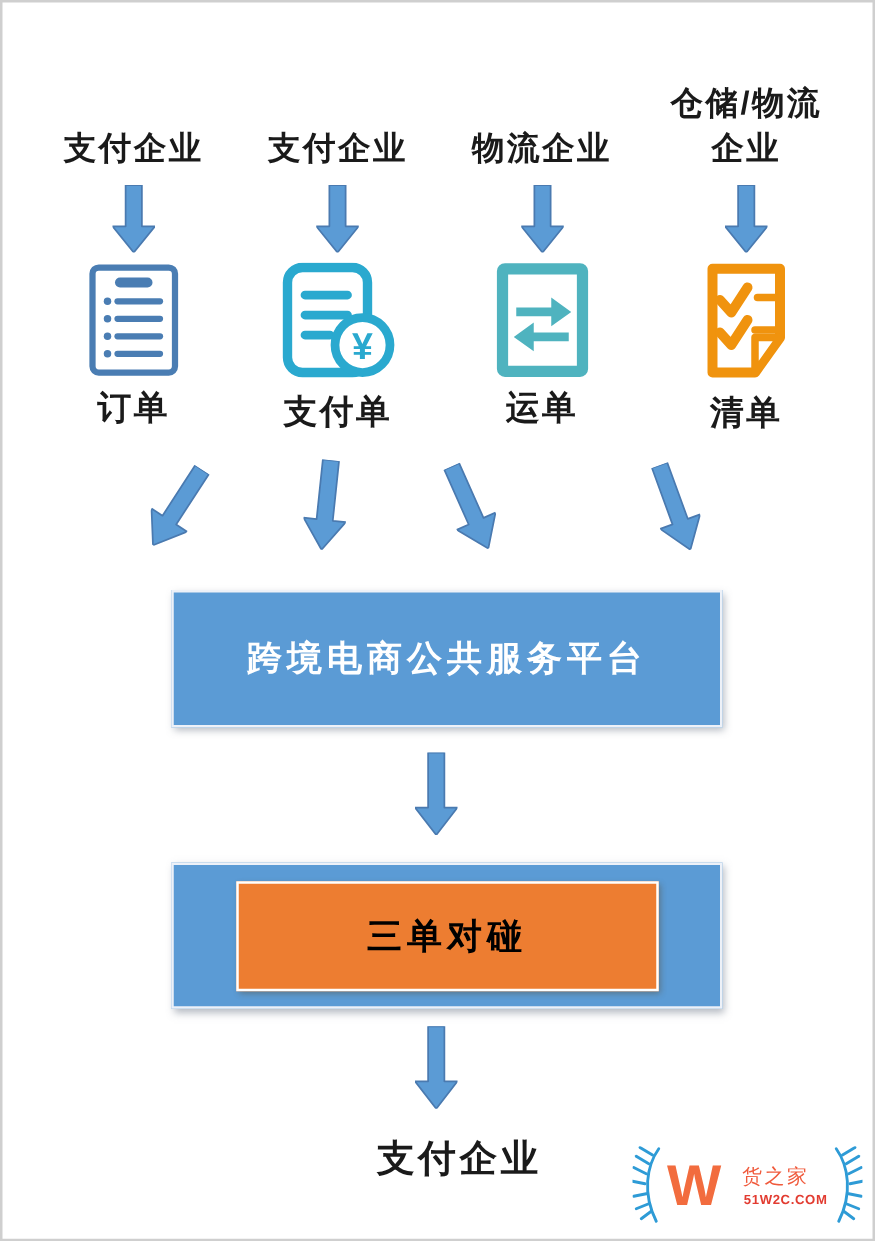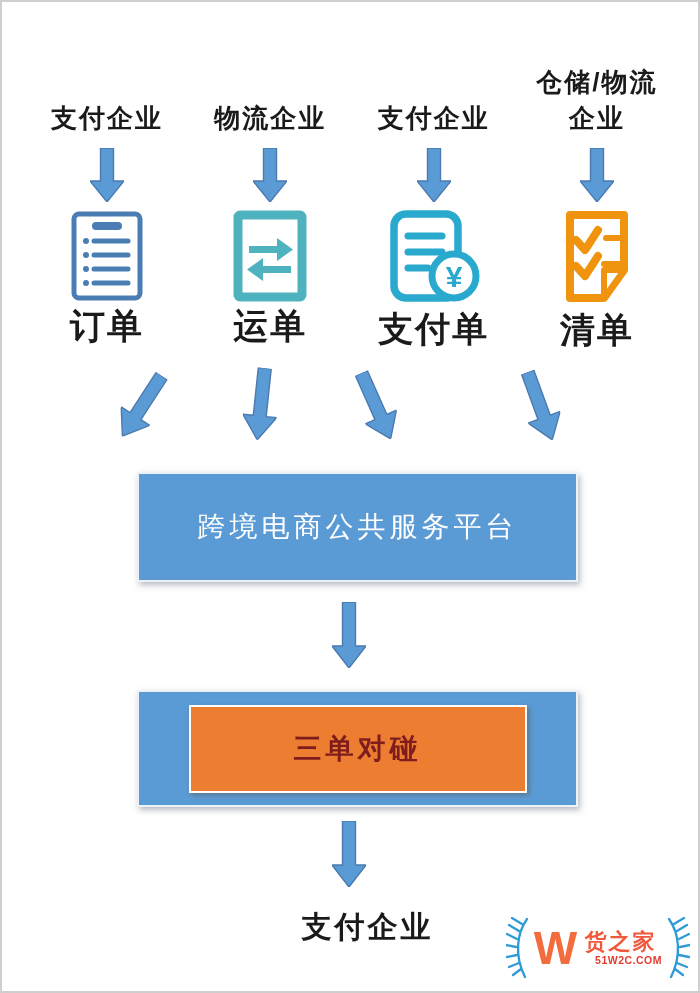--- a/index.html
+++ b/index.html
@@ -14,21 +14,21 @@
   .col { width:150px; display:flex; flex-direction:column; align-items:center; }
   .col-header {
     height:80px; display:flex; flex-direction:column; justify-content:flex-end;
     align-items:center; text-align:left; font-weight:bold; font-size:26px;
     line-height:36px; letter-spacing:2px;
   }
   .arrow { display:block; }
   .arrow path { fill:var(--arrow-fill,#5b9bd5); stroke:var(--arrow-outline,#4a7ab0); stroke-width:1.4; stroke-linejoin:round; }
   .arrow.sm { margin-top:12px; }
   .doc-icon { margin-top:8px; }
-  .doc-label { margin-top:6px; font-size:35px; font-weight:bold; line-height:36px; letter-spacing:2px; }
+  .doc-label { margin-top:6px; font-size:27px; font-weight:bold; line-height:36px; letter-spacing:2px; }
 
   
   .icon-order .st   { stroke:var(--icon-order,#4a7db3); fill:none; }
   .icon-order .fl   { fill:var(--icon-order,#4a7db3); }
   .icon-payment .st { stroke:var(--icon-payment,#2aa9cf); fill:none; }
   .icon-payment .coin { stroke:var(--icon-payment,#2aa9cf); fill:#fff; }
   .icon-payment .yen  { fill:var(--icon-payment,#2aa9cf); font:bold 30px "Liberation Sans",sans-serif; }
   .icon-waybill .st { stroke:var(--icon-waybill,#4fb3bf); fill:none; }
   .icon-waybill .fl { fill:var(--icon-waybill,#4fb3bf); }
   .icon-manifest .st { stroke:var(--icon-manifest,#f0930e); fill:none; }
@@ -41,49 +41,49 @@
   .a2 { left:242px; top:0;   transform:rotate(6deg); }
   .a3 { left:357px; top:2px; transform:rotate(-24deg); }
   .a4 { left:521px; top:2px; transform:rotate(-20deg); }
 
   
   .platform-box {
     width:441px; height:110px; margin:4px 0 0 135px; box-sizing:border-box;
     background:var(--box-blue,#5b9bd5); border:2px solid #edf1f8;
     box-shadow:2px 3px 6px rgba(110,120,135,.5);
     display:flex; align-items:center; justify-content:center;
-    color:#fff; font-size:28px; font-weight:normal; letter-spacing:4px;
+    color:#fff; font-size:28px; font-weight:bold; letter-spacing:4px;
   }
   .mid-arrow { margin:20px 0 0 330px; }
   .mid-arrow.second { margin-top:14px; }
   .match-outer {
     width:441px; height:117px; margin:22px 0 0 135px; box-sizing:border-box;
     background:var(--box-blue,#5b9bd5); border:2px solid #edf1f8;
     box-shadow:2px 3px 6px rgba(110,120,135,.5);
     display:flex; align-items:center; justify-content:center;
   }
   .match-inner {
     width:338px; height:88px; box-sizing:border-box;
     background:var(--box-orange,#ed7d31); border:2px solid #fff;
     box-shadow:2px 2px 5px rgba(90,70,40,.45);
     display:flex; align-items:center; justify-content:center;
-    color:#7f1d1d; font-size:28px; font-weight:bold; letter-spacing:4px;
+    color:#000000; font-size:28px; font-weight:bold; letter-spacing:4px;
   }
   .result-label {
     width:441px; margin:20px 0 0 135px; text-align:center; transform:translateX(10px);
     font-size:30px; font-weight:bold; letter-spacing:3px;
   }
 
   
   .logo { position:absolute; right:8px; bottom:12px; display:flex; align-items:center; }
   .laurel path { stroke:var(--logo-laurel,#2e9bd6); fill:none; stroke-width:2.3; stroke-linecap:round; }
   .laurel.flip { transform:scaleX(-1); }
   .logo-w { font-size:46px; font-weight:bold; line-height:1; color:var(--logo-w,#f26c3e); margin:0 2px; }
   .logo-texts { display:flex; flex-direction:column; align-items:center; margin-right:2px; }
-  .logo-name { font-size:22px; font-weight:bold; letter-spacing:2px; color:var(--logo-name,#f05a3c); line-height:24px; }
+  .logo-name { font-size:16px; font-weight:normal; letter-spacing:2px; color:var(--logo-name,#f05a3c); line-height:24px; }
   .logo-site { font-size:10.5px; font-weight:bold; letter-spacing:.5px; color:var(--logo-site,#e23c31); line-height:13px;margin-left:16px; }
 </style>
 </head>
 <body>
 
 <div class="page">
 
   <div class="columns">
 
     <div class="col">
@@ -103,49 +103,49 @@
         <circle class="fl" cx="16" cy="59" r="3"></circle>
           <path class="st" d="M24 59 H58" stroke-width="5" stroke-linecap="round"></path>
         <circle class="fl" cx="16" cy="73" r="3"></circle>
           <path class="st" d="M24 73 H58" stroke-width="5" stroke-linecap="round"></path>
       </svg>
       <div class="doc-label">订单</div>
     </div>
 
     <div class="col">
       <div class="col-header">
-        <span>物流企业</span>
-      </div>
-      <svg class="arrow sm" width="34" height="54" viewBox="0 0 34 54">
-        <path d="M10.5 0 H23.5 V33 H34 L17 54 L0 33 H10.5 Z"></path>
-      </svg>
-      <svg class="doc-icon icon-waybill" width="74" height="92" viewBox="0 0 74 92">
-        <rect class="st" x="5" y="5" width="64" height="82" rx="2" stroke-width="9"></rect>
-        <path class="fl" d="M16 36 H44 V28 L60 39.5 L44 51 V43 H16 Z"></path>
-        <path class="fl" d="M58 56 H30 V48 L14 59.5 L30 71 V63 H58 Z"></path>
-      </svg>
-      <div class="doc-label">运单</div>
-    </div>
-
-    <div class="col">
-      <div class="col-header">
         <span>支付企业</span>
       </div>
       <svg class="arrow sm" width="34" height="54" viewBox="0 0 34 54">
         <path d="M10.5 0 H23.5 V33 H34 L17 54 L0 33 H10.5 Z"></path>
       </svg>
       <svg class="doc-icon icon-payment" width="92" height="95" viewBox="0 0 92 95">
         <rect class="st" x="6" y="4" width="64" height="84" rx="12" stroke-width="7.5"></rect>
         <path class="st" d="M20 26 H54" stroke-width="7" stroke-linecap="round"></path>
         <path class="st" d="M20 42 H54" stroke-width="7" stroke-linecap="round"></path>
         <path class="st" d="M20 58 H40" stroke-width="7" stroke-linecap="round"></path>
         <circle class="coin" cx="66" cy="66" r="22" stroke-width="7"></circle>
         <text class="yen" x="66" y="77" text-anchor="middle">¥</text>
       </svg>
       <div class="doc-label">支付单</div>
+    </div>
+
+    <div class="col">
+      <div class="col-header">
+        <span>物流企业</span>
+      </div>
+      <svg class="arrow sm" width="34" height="54" viewBox="0 0 34 54">
+        <path d="M10.5 0 H23.5 V33 H34 L17 54 L0 33 H10.5 Z"></path>
+      </svg>
+      <svg class="doc-icon icon-waybill" width="74" height="92" viewBox="0 0 74 92">
+        <rect class="st" x="5" y="5" width="64" height="82" rx="2" stroke-width="9"></rect>
+        <path class="fl" d="M16 36 H44 V28 L60 39.5 L44 51 V43 H16 Z"></path>
+        <path class="fl" d="M58 56 H30 V48 L14 59.5 L30 71 V63 H58 Z"></path>
+      </svg>
+      <div class="doc-label">运单</div>
     </div>
 
     <div class="col">
       <div class="col-header">
         <span>仓储/物流</span>
         <span>企业</span>
       </div>
       <svg class="arrow sm" width="34" height="54" viewBox="0 0 34 54">
         <path d="M10.5 0 H23.5 V33 H34 L17 54 L0 33 H10.5 Z"></path>
       </svg>

